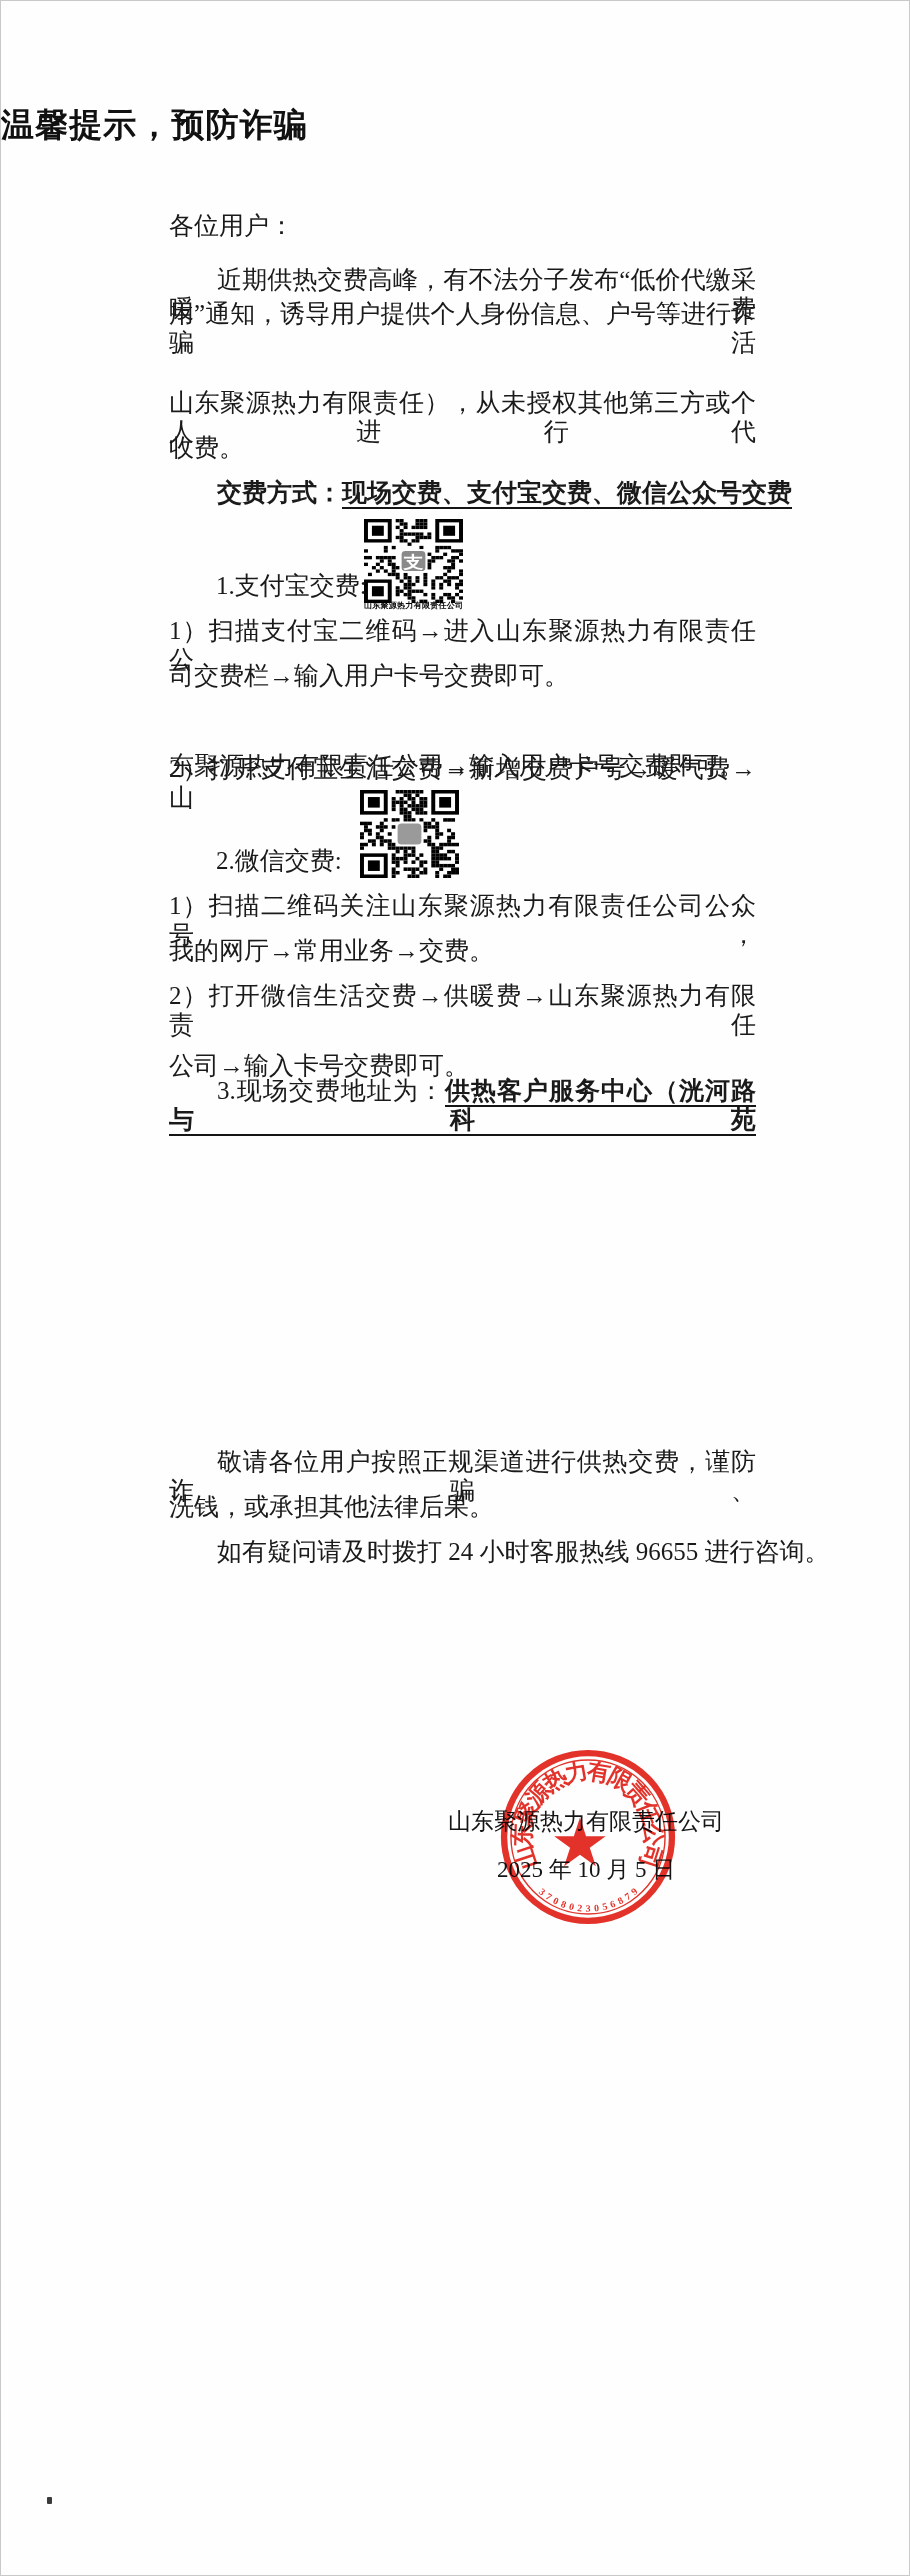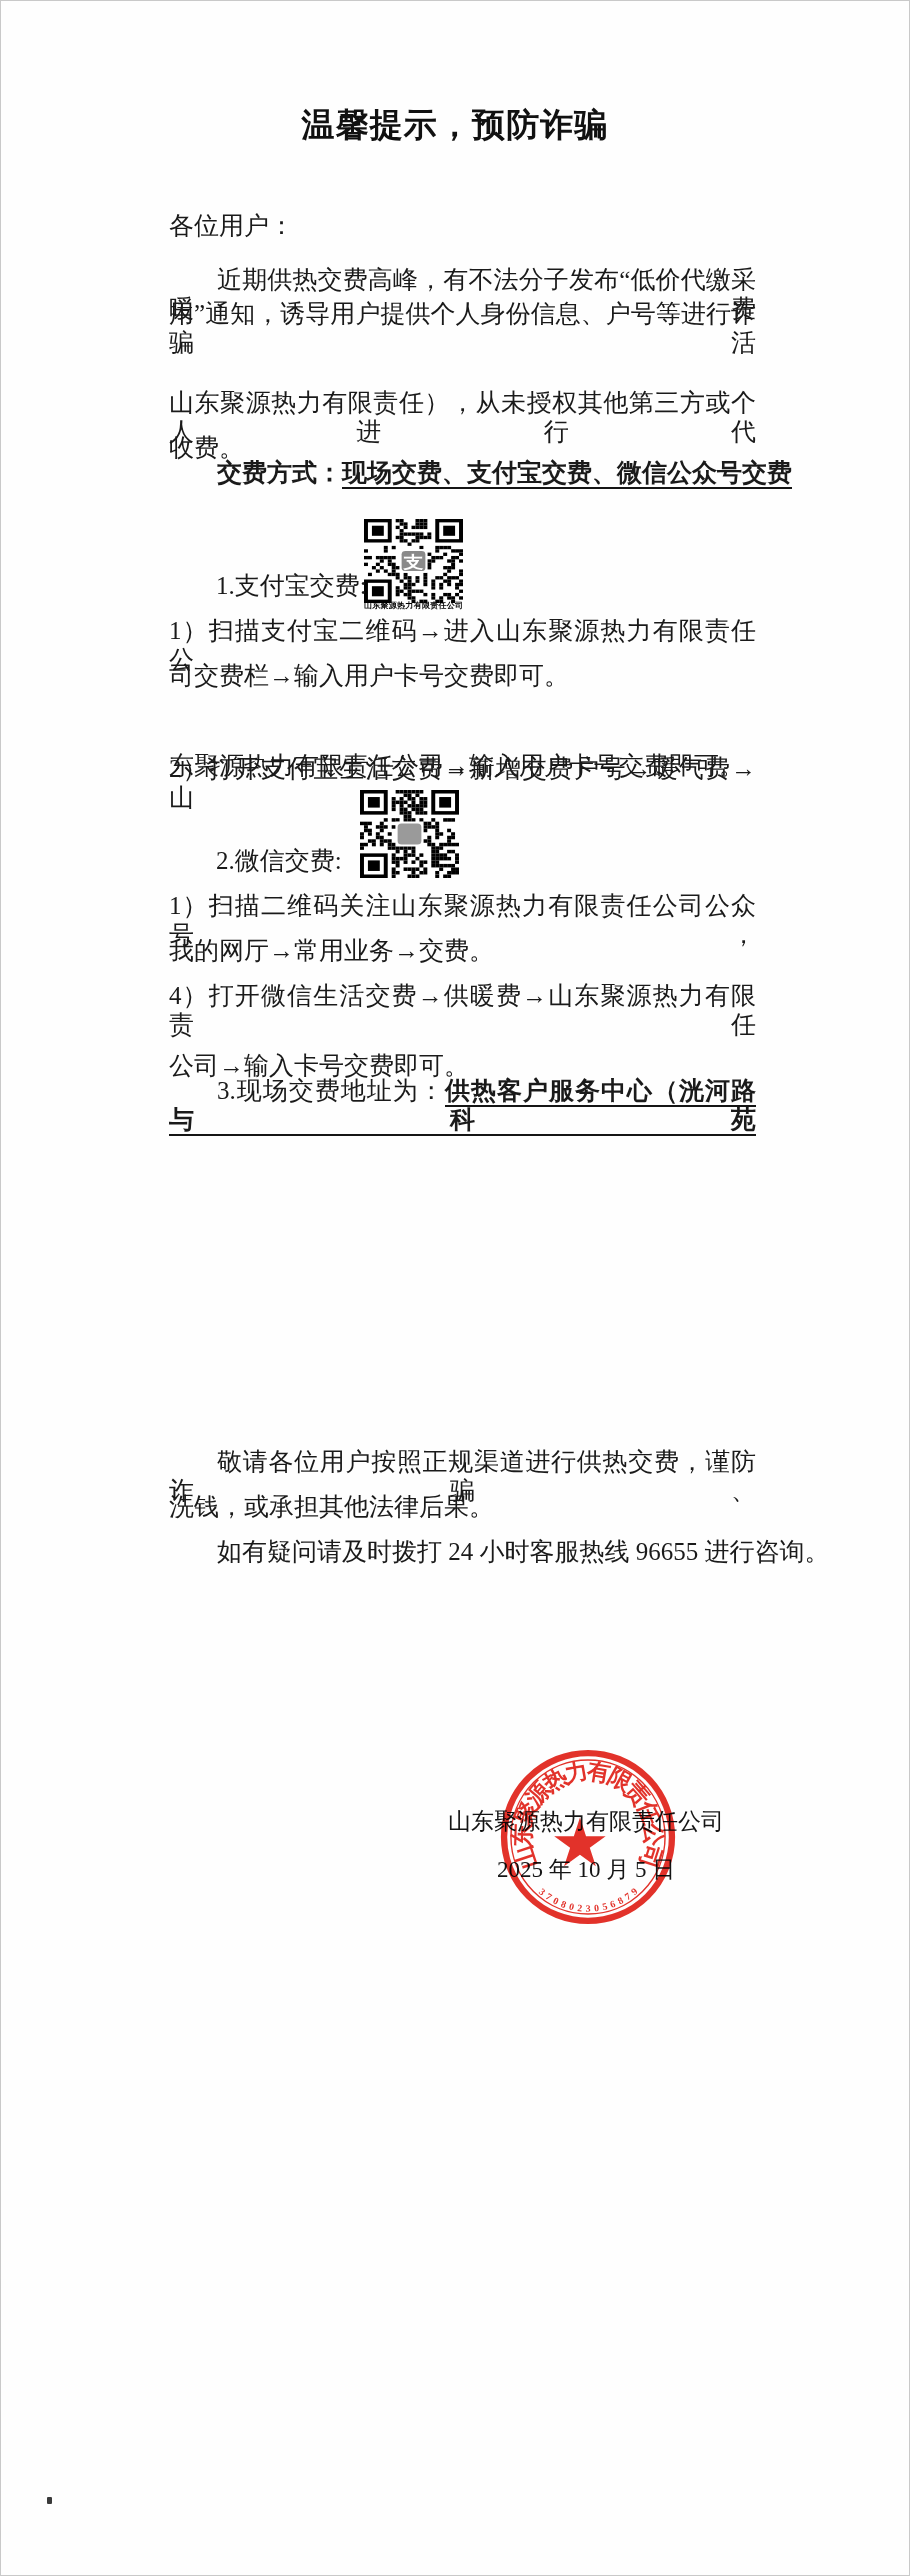--- a/index.html
+++ b/index.html
@@ -8,21 +8,21 @@
     width:910px;height:2576px;
     background:#fefefe;
     box-sizing:border-box;
     border:0.6px solid #c9c9c9;
     overflow:hidden;
     font-family:"Liberation Serif","DejaVu Serif",serif;
     color:#1a1a1a;
   }
   .doc-title{
     position:absolute;top:102px;left:0;width:100%;
-    text-align:center;
+    text-align:left;
     font-family:"Liberation Sans","DejaVu Sans",sans-serif;
     font-size:33px;font-weight:700;letter-spacing:1.1px;
     color:#111;
   }
   .line{
     position:absolute;left:168px;width:587px;
     font-size:25px;line-height:29px;white-space:nowrap;
   }
   .fill{
     white-space:normal;
@@ -63,21 +63,21 @@
 
   <div class="doc-title">温馨提示，预防诈骗</div>
 
   <div class="line" style="top:210px;">各位用户：</div>
 
   <div class="line fill ind" style="top:264px;">近期供热交费高峰，有不法分子发布“低价代缴采暖费</div>
   <div class="line fill" style="top:298px;">用”通知，诱导用户提供个人身份信息、户号等进行诈骗活</div>
   <div class="line fill" style="top:387px;">山东聚源热力有限责任），从未授权其他第三方或个人进行代</div>
   <div class="line" style="top:432px;">收费。</div>
 
-  <div class="line bold ind" style="top:457px;text-align:center;">
+  <div class="line bold ind" style="top:477px;text-align:center;">
     <span>交费方式：</span><span class="ul">现场交费、支付宝交费、微信公众号交费</span>
   </div>
 
   <div class="qr" style="left:363px;top:518px;width:99px;height:84px;">
     <svg id="qr1" viewBox="0 0 100 100" preserveAspectRatio="none">
         <rect x="0" y="0" width="100" height="100" fill="#fff"></rect>
         <rect x="32" y="0" width="4" height="4" fill="#000"></rect>
         <rect x="36" y="0" width="4" height="4" fill="#000"></rect>
         <rect x="52" y="0" width="4" height="4" fill="#000"></rect>
         <rect x="56" y="0" width="4" height="4" fill="#000"></rect>
@@ -465,21 +465,21 @@
         <rect x="8" y="80" width="12" height="12" fill="#000"></rect>
         <rect x="36" y="36" width="28" height="28" fill="#fff"></rect>
         <rect x="38" y="38" width="24" height="24" fill="#9a9a9a" rx="4"></rect>
       </svg>
   </div>
 
   <div class="heading" style="left:215px;top:845px;">2.微信交费:</div>
 
   <div class="line fill" style="top:890px;">1）扫描二维码关注山东聚源热力有限责任公司公众号，</div>
   <div class="line" style="top:935px;">我的网厅→常用业务→交费。</div>
-  <div class="line fill" style="top:980px;">4）打开微信生活交费→供暖费→山东聚源热力有限责任</div>
+  <div class="line fill" style="top:980px;">2）打开微信生活交费→供暖费→山东聚源热力有限责任</div>
   <div class="line" style="top:1025px;margin-top:25px;">公司→输入卡号交费即可。</div>
 
   <div class="line fill ind" style="top:1075px;">
     <span>3.现场交费地址为：</span><span class="bold ul">供热客户服务中心（洸河路与科苑</span>
   </div>
 
 
   <div class="line fill ind" style="top:1446px;">敬请各位用户按照正规渠道进行供热交费，谨防诈骗、</div>
   <div class="line" style="top:1491px;">洗钱，或承担其他法律后果。</div>
   <div class="line ind" style="top:1536px;">如有疑问请及时拨打 24 小时客服热线 96655 进行咨询。</div>

